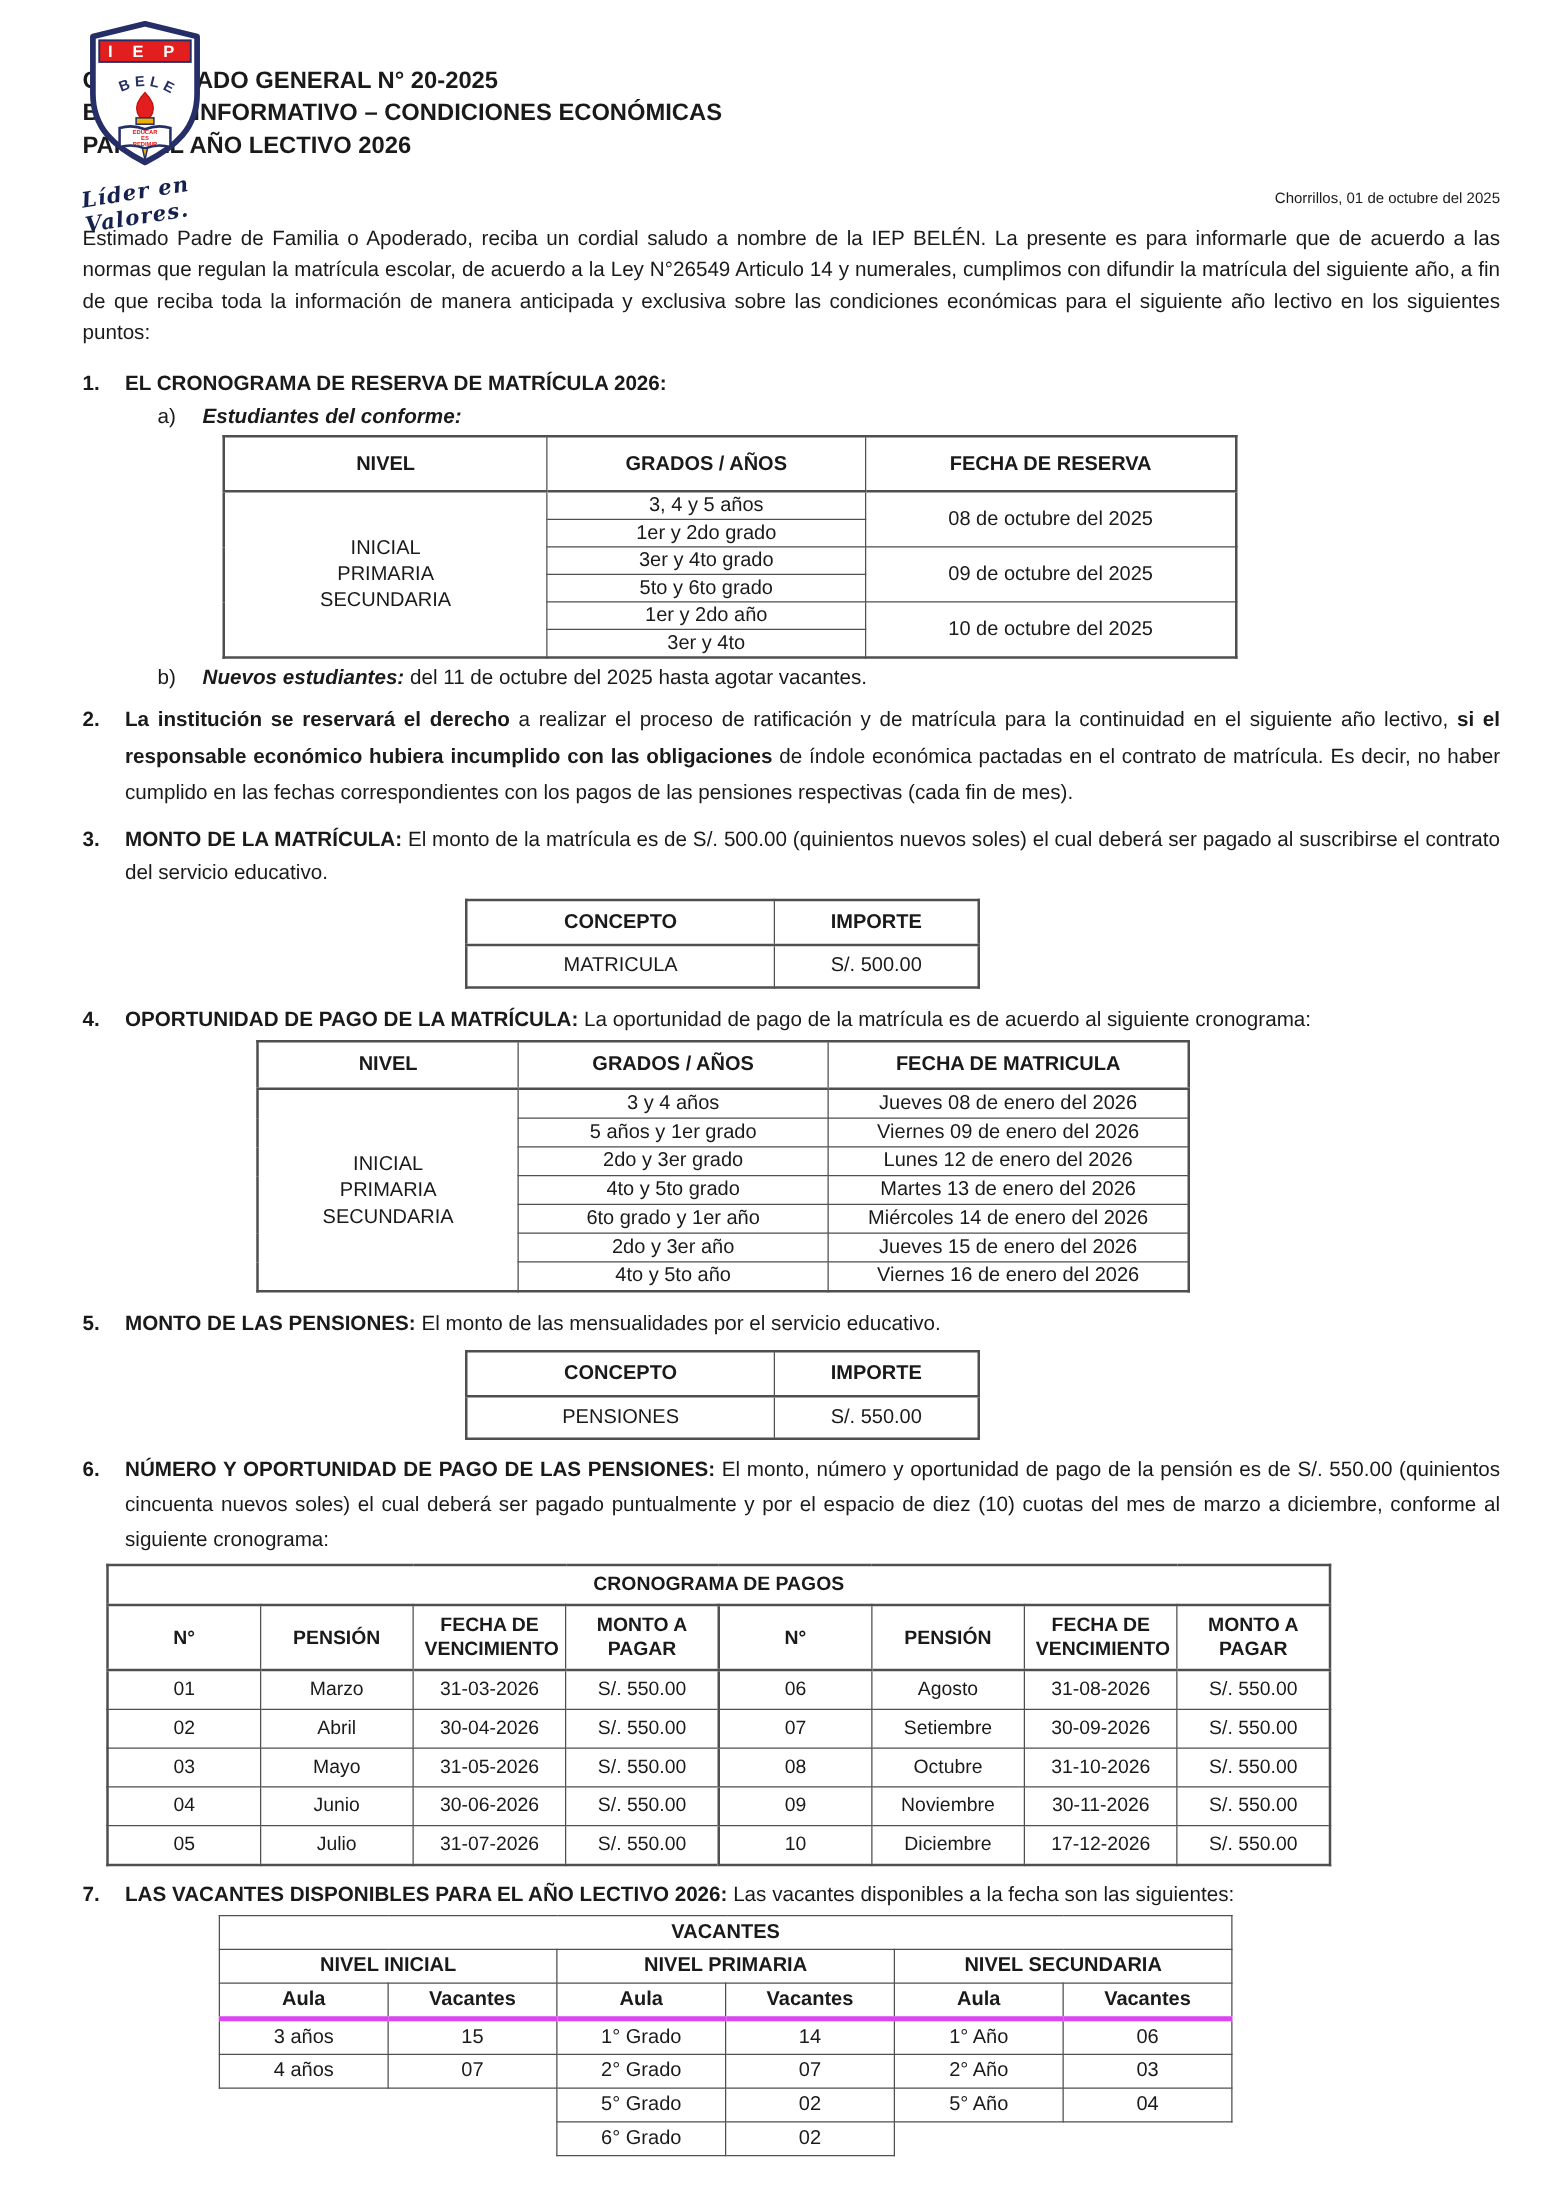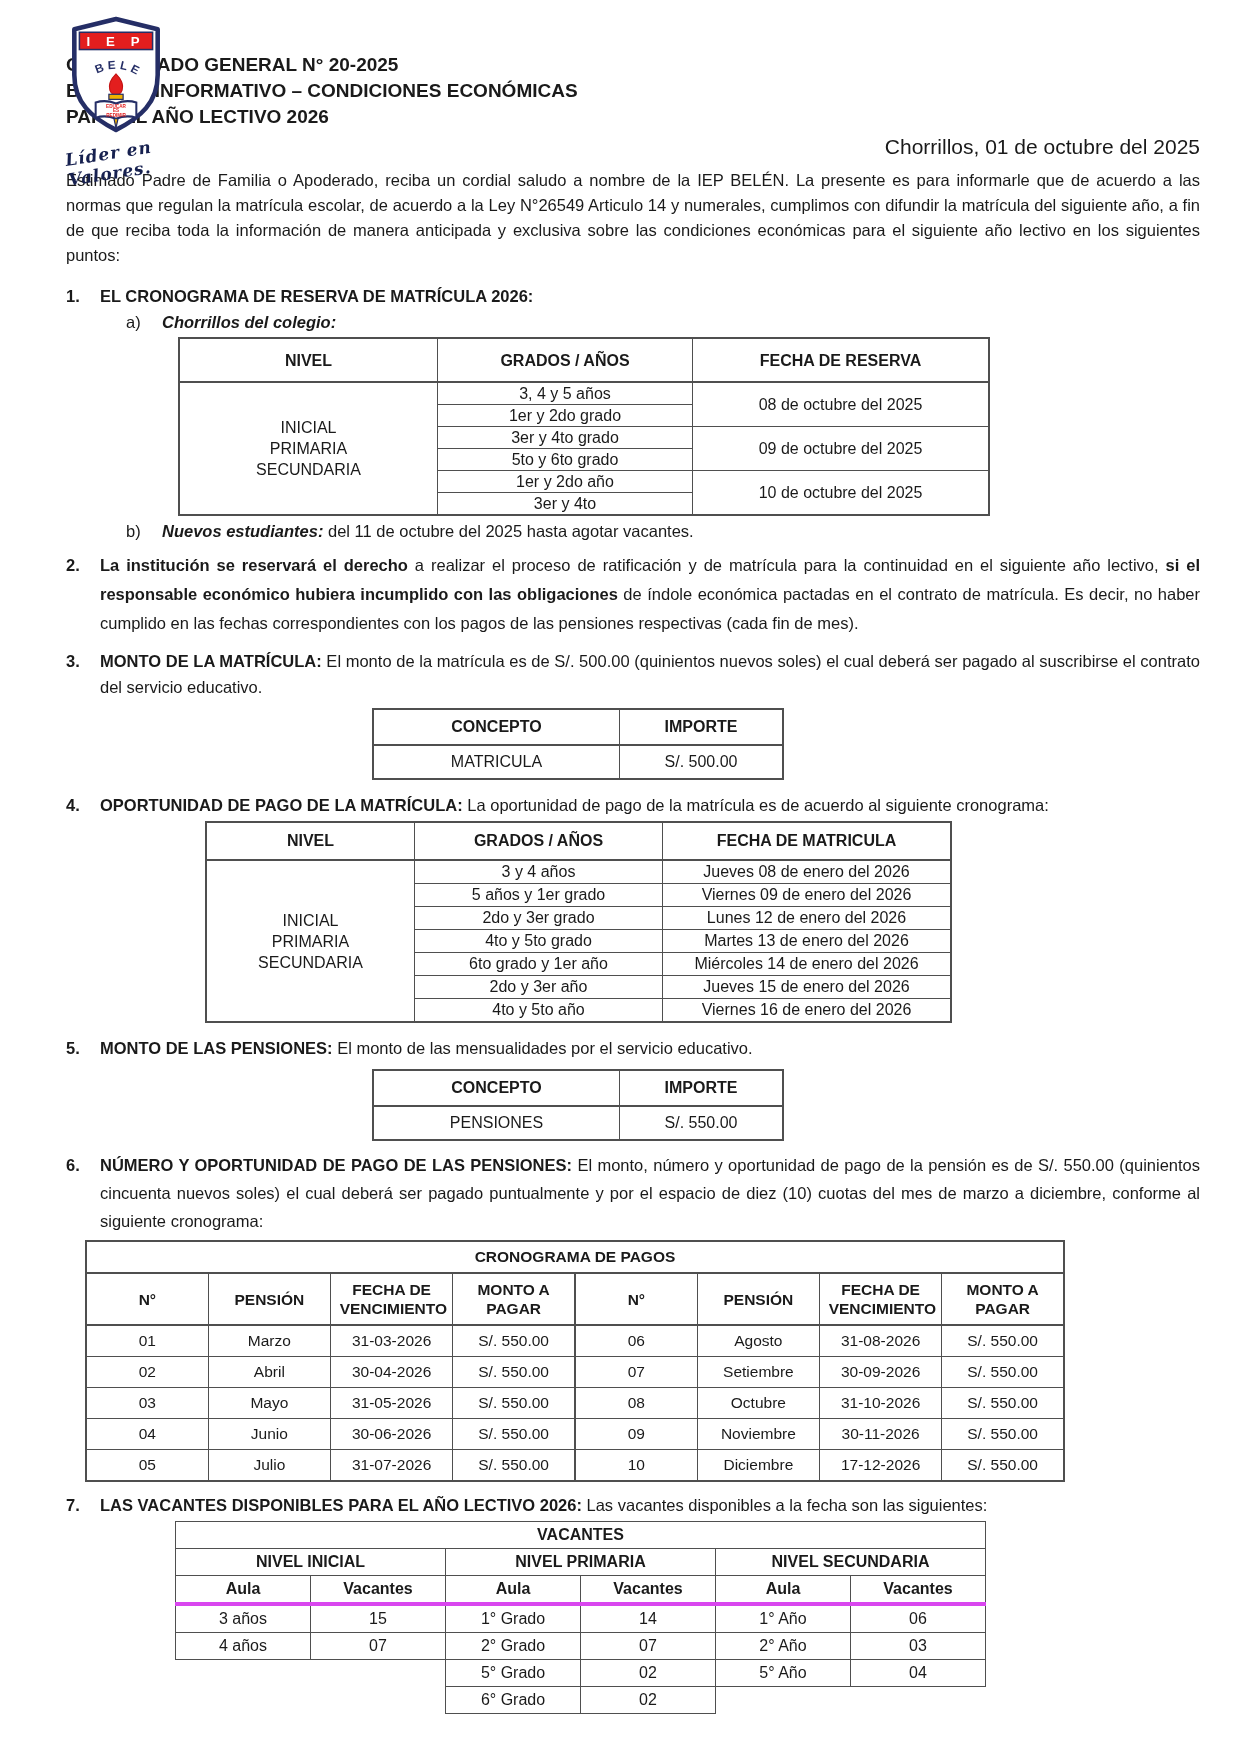--- a/index.html
+++ b/index.html
@@ -12,21 +12,21 @@
   }
   
   .logo { position:absolute; top:16px; left:60px; width:160px; text-align:left; }
   .logo .tagline {
     font-family:"DejaVu Serif",serif; font-style:italic; font-weight:bold;
     font-size:17px; color:#16204f; transform:rotate(-9deg);
     margin:-4px 0 0 6px; letter-spacing:1px;
   }
   
   .title-block { margin-top:52px; text-align:left; font-weight:bold; font-size:19px; line-height:26px; }
-  .date-line { margin-top:5px; text-align:right; font-size:21px; line-height:24px; }
+  .date-line { margin-top:16px; text-align:right; font-size:12px; line-height:24px; }
   .intro { margin:9px 0 12px 0; text-align:justify; line-height:25px; }
   
   .sec { display:flex; }
   .sec > .num { flex:none; width:34px; font-weight:bold; }
   .sec > .body { flex:1; min-width:0; text-align:justify; }
   .b { font-weight:bold; }
   .bi { font-weight:bold; font-style:italic; }
   .sub { display:flex; margin-left:26px; line-height:22px; }
   .sub > .slab { flex:none; width:36px; }
   .s1h { line-height:25px; margin-top:16px; }
@@ -109,21 +109,21 @@
   <div class="date-line">Chorrillos, 01 de octubre del 2025</div>
 
   <p class="intro">Estimado Padre de Familia o Apoderado, reciba un cordial saludo a nombre de la IEP BELÉN. La presente es para informarle que de acuerdo a las normas que regulan la matrícula escolar, de acuerdo a la Ley N°26549 Articulo 14 y numerales, cumplimos con difundir la matrícula del siguiente año, a fin de que reciba toda la información de manera anticipada y exclusiva sobre las condiciones económicas para el siguiente año lectivo en los siguientes puntos:</p>
 
   <div class="sec s1h">
     <span class="num">1.</span>
     <div class="body">
       <span class="b">EL CRONOGRAMA DE RESERVA DE MATRÍCULA 2026:</span>
       <div class="sub" style="margin-top:2px;">
         <span class="slab">a)</span>
-        <span class="bi">Chorrillos del colegio:</span>
+        <span class="bi">Estudiantes del conforme:</span>
       </div>
 
       <table class="t1 outer">
         <tbody>
             <tr>
           <th class="c0">NIVEL</th>
           <th class="c1">GRADOS / AÑOS</th>
           <th class="c2">FECHA DE RESERVA</th>
         </tr>
         <tr>

